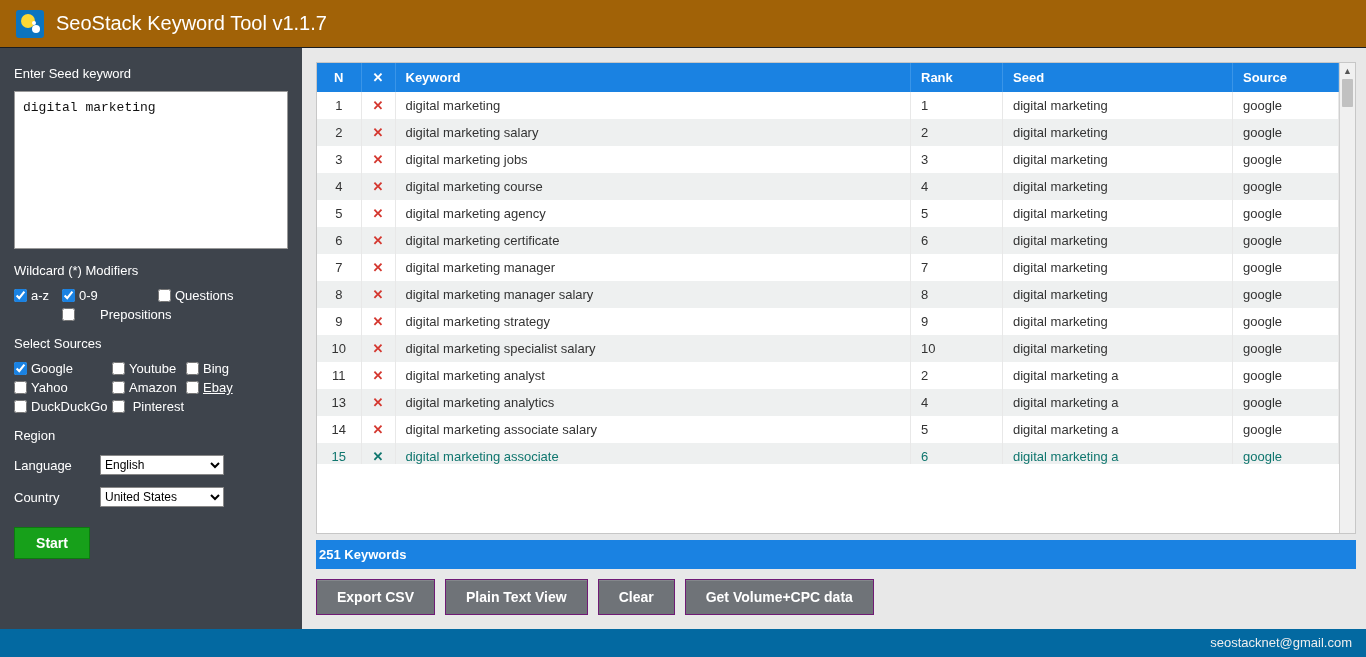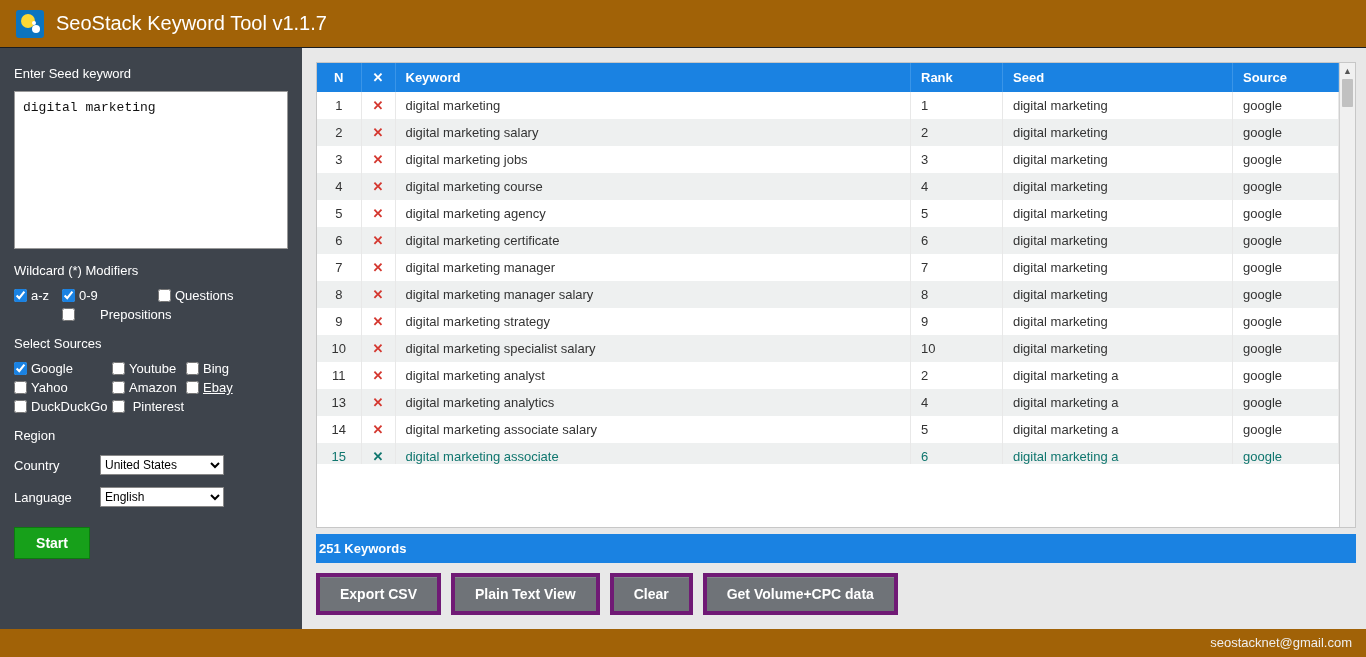--- a/index.html
+++ b/index.html
@@ -203,29 +203,29 @@
   font-weight: bold;
 }
 .toolbar {
   display: flex;
   gap: 10px;
   padding: 4px 0;
 }
 .tbtn {
   background: #6f7378;
   color: #fff;
-  border: 4px solid #701a75;
+  border: 1px solid #701a75;
   padding: 9px 20px;
   font-size: 14px;
   font-weight: bold;
   cursor: pointer;
   box-shadow: inset 0 1px 0 rgba(255,255,255,.15);
 }
 .footer {
-  background: #a16207;
+  background: #0369a1;
   color: #eee;
   text-align: right;
   padding: 6px 14px;
   font-size: 13px;
   height: 28px;
 }
 .row-clipped td { color: #0f766e; padding-bottom: 0; height: 12px; overflow: hidden; }
 </style>
 </head>
 <body>
@@ -293,26 +293,26 @@
             <span>DuckDuckGo</span>
           </label>
           <label class="cb" style="width: 72px; justify-content: space-between;">
             <input type="checkbox" style="">
             <span>Pinterest</span>
           </label>
         </div>
 
       <div class="section-label">Region</div>
       <div class="region-row">
+        <label>Language</label>
+        <select><option>English</option></select>
+      </div>
+      <div class="region-row">
         <label>Country</label>
         <select><option>United States</option></select>
-      </div>
-      <div class="region-row">
-        <label>Language</label>
-        <select><option>English</option></select>
       </div>
 
       <button class="start-btn">Start</button>
     </div>
 
     <div class="main">
       <div class="table-wrap">
         <table>
           <thead>
             <tr>

